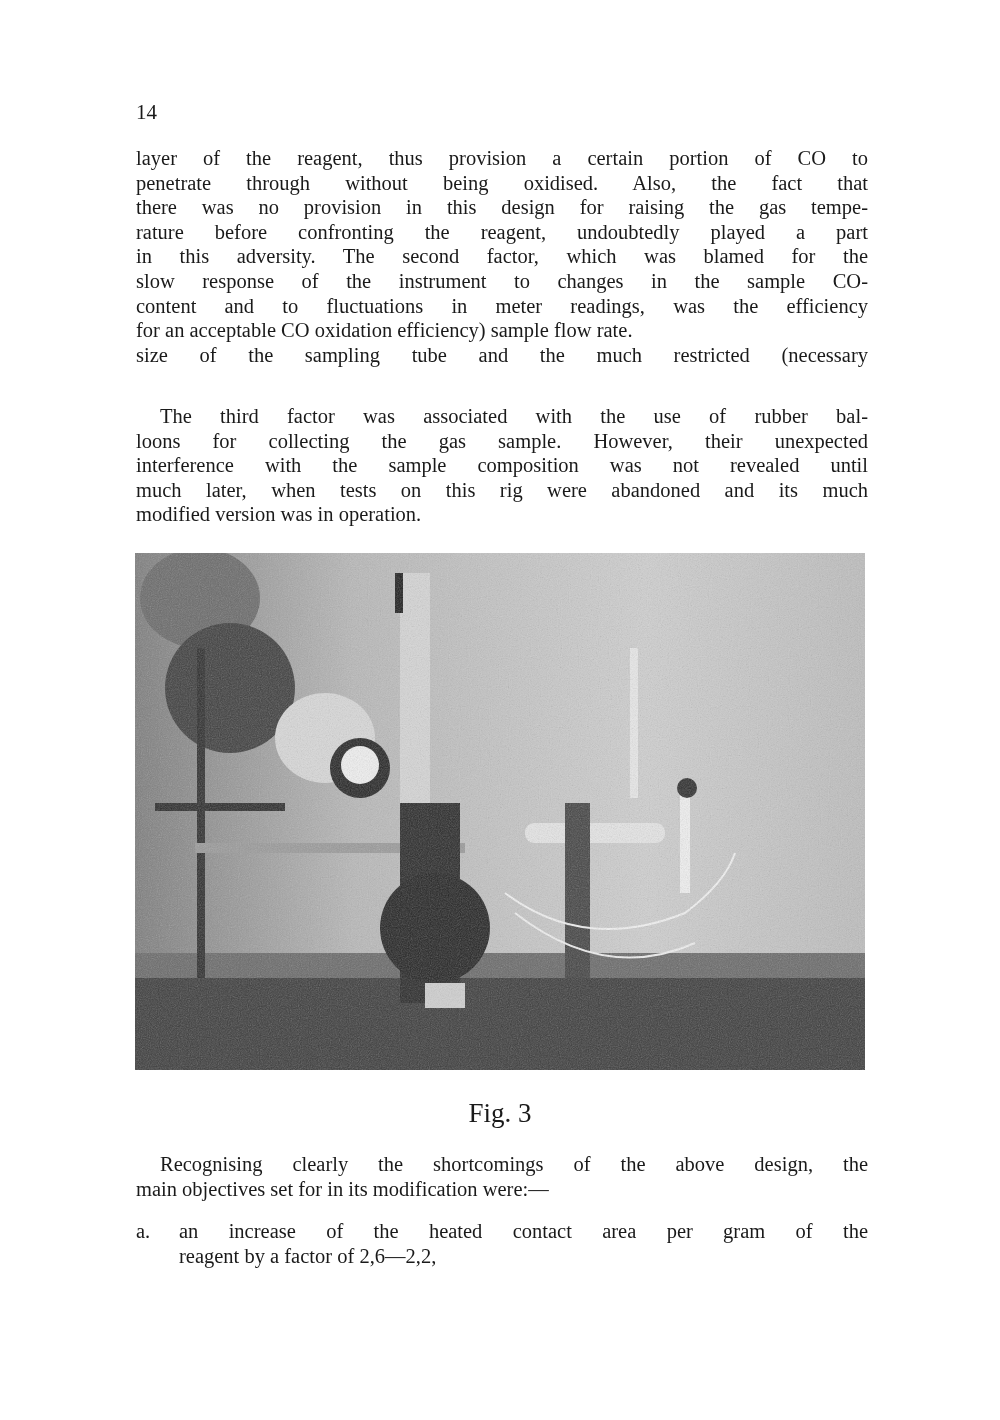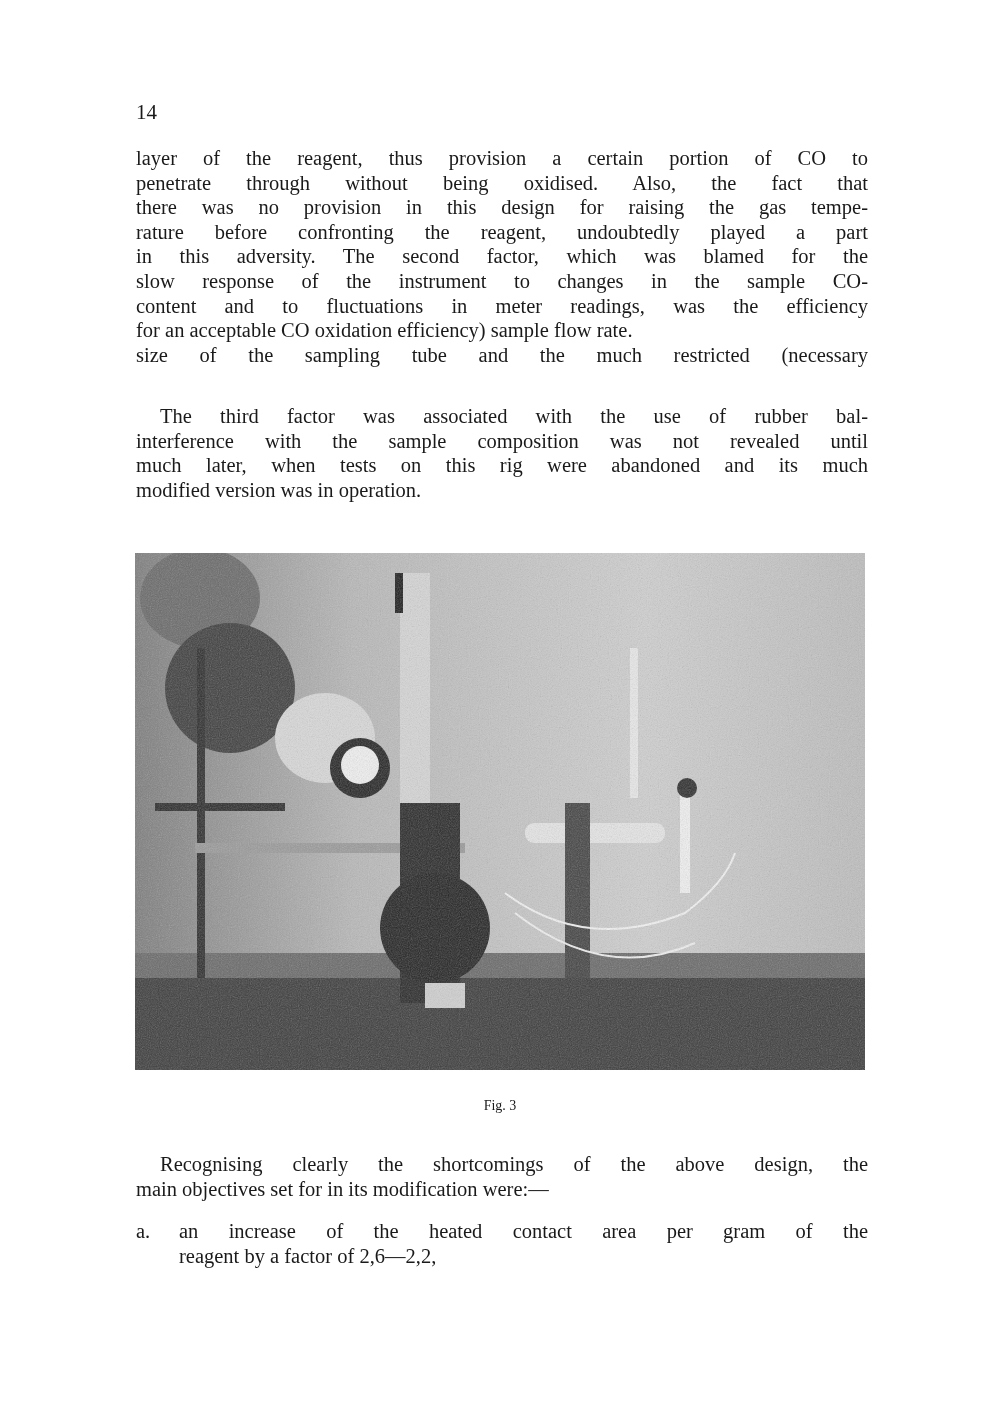--- a/index.html
+++ b/index.html
@@ -15,21 +15,21 @@
   .para .line { display: block; text-align: justify; text-align-last: justify; white-space: nowrap; }
   .para .line.last { text-align-last: left; }
   .para .indent { padding-left: 24px; }
   #p1 { top: 146px; }
   #p2 { top: 364px; margin-top: 40px; }
   .figure {
     position: absolute; left: 135px; top: 553px; width: 730px; height: 517px;
     background: #8e8e8e; overflow: hidden;
   }
   .figure svg { display: block; }
-  .caption { position: absolute; top: 1098px; left: 0; width: 1000px; text-align: center; font-size: 14px; }
+  .caption { position: absolute; top: 1098px; left: 0; width: 1000px; text-align: center; font-size: 27px; }
   #p3 { top: 1152px; }
   .list-item { position: absolute; left: 136px; top: 1219px; width: 732px; font-size: 20.5px; line-height: 25px; }
   .list-item .marker { position: absolute; left: 0; top: 0; }
   .list-item .body { margin-left: 43px; }
   .list-item .line { display: block; text-align: justify; text-align-last: justify; white-space: nowrap; }
   .list-item .line.last { text-align-last: left; }
 </style>
 </head>
 <body>
 
@@ -42,20 +42,21 @@
   <span class="line">rature before confronting the reagent, undoubtedly played a part</span>
   <span class="line">in this adversity.  The second factor, which was blamed for the</span>
   <span class="line">slow response of the instrument to changes in the sample CO-</span>
   <span class="line">content and to fluctuations in meter readings, was the efficiency</span>
   <span class="line last">for an acceptable CO oxidation efficiency) sample flow rate.</span>
   <span class="line">size of the sampling tube and the much restricted (necessary</span>
 </p>
 
 <p class="para" id="p2">
   <span class="line indent">The third factor was associated with the use of rubber bal-</span>
+  <span class="line">loons for collecting the gas sample.  However, their unexpected</span>
   <span class="line">interference with the sample composition was not revealed until</span>
   <span class="line">much later, when tests on this rig were abandoned and its much</span>
   <span class="line last">modified version was in operation.</span>
 </p>
 
 <div class="figure" title="Photograph of experimental CO analyser rig with rubber balloons, meter, glass tubes and stands">
   <svg width="730" height="517" viewBox="0 0 730 517">
     <defs>
       <filter id="grain">
           <feTurbulence type="fractalNoise" baseFrequency="0.9" numOctaves="2" seed="3"></feTurbulence>

